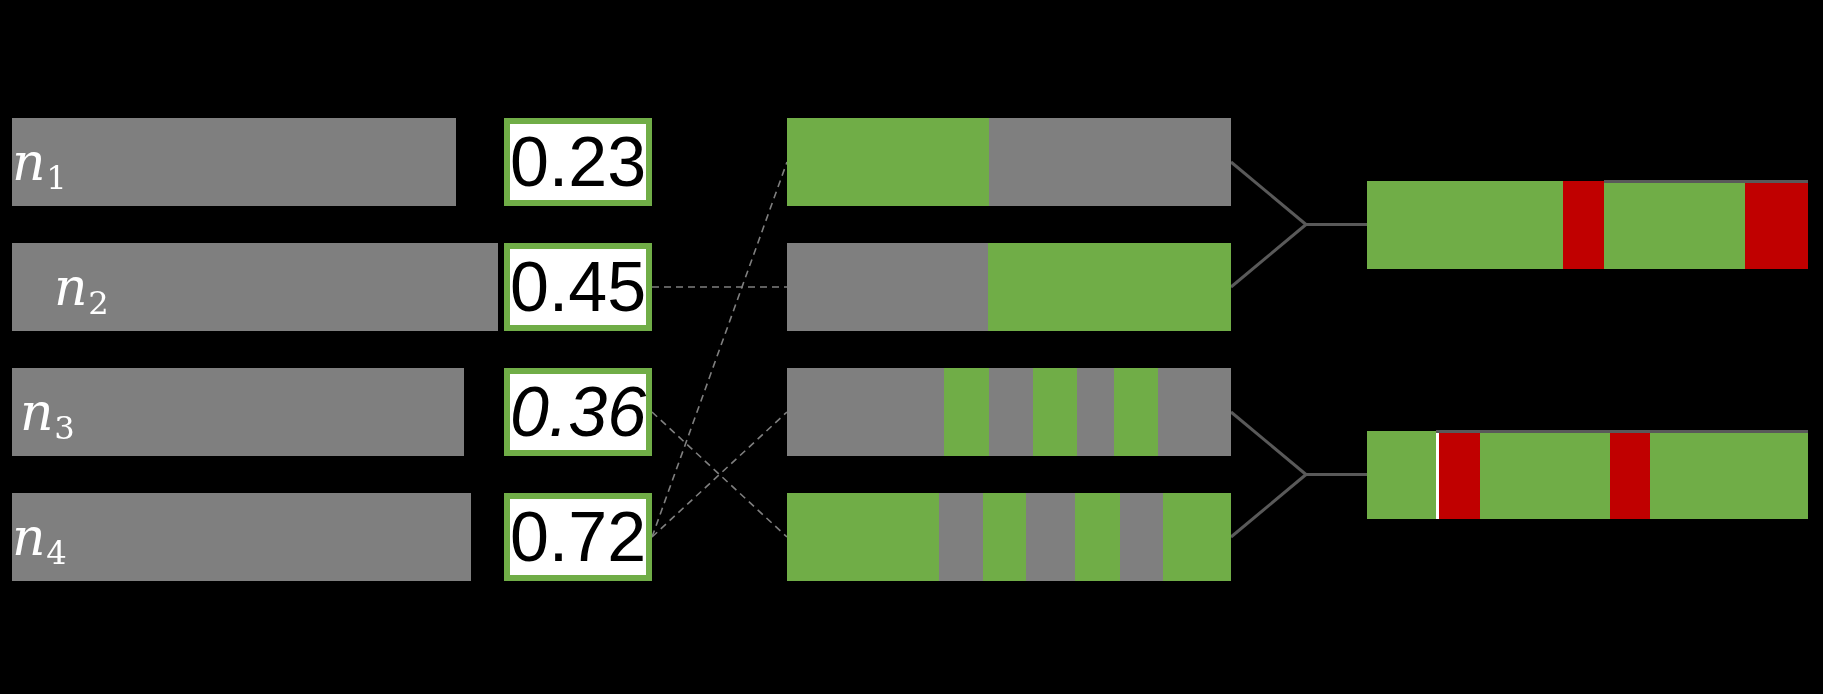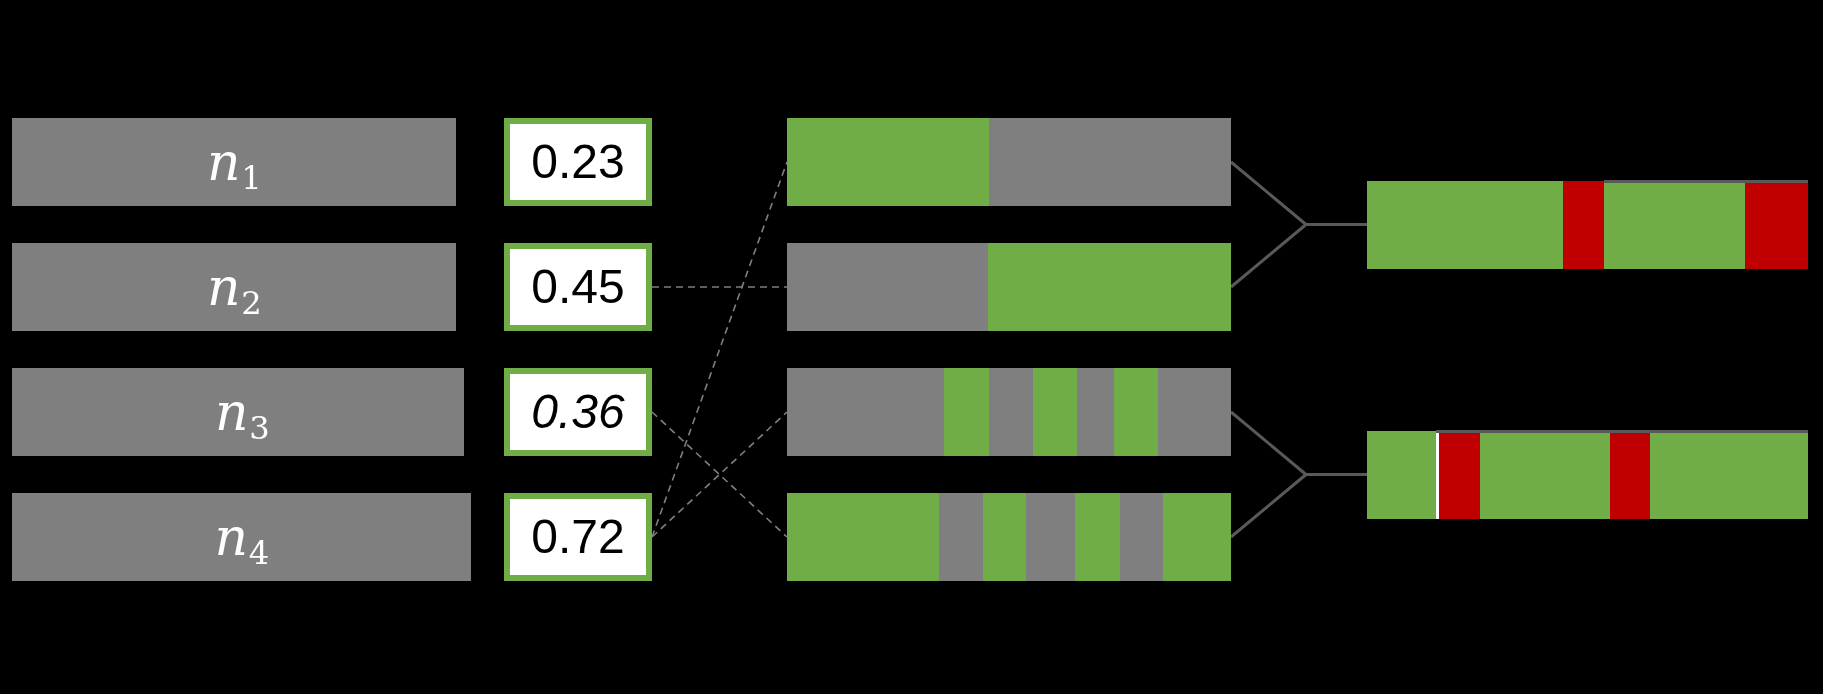--- a/index.html
+++ b/index.html
@@ -2,34 +2,34 @@
 <html><head>
 <meta charset="utf-8">
 <style>
   html,body{margin:0;padding:0;background:#000;}
   #canvas{
     position:relative;width:1823px;height:694px;background:#000;
     overflow:hidden;font-family:"Liberation Sans",sans-serif;
   }
   #lines{position:absolute;left:0;top:0;width:1823px;height:694px;}
   .node-bar{
-    position:absolute;display:flex;align-items:center;justify-content:center;
+    position:absolute;display:flex;align-items:center;justify-content:flex-start;
   }
   .node-label{
     color:#fff;font-family:"DejaVu Serif",serif;font-style:italic;
     font-size:52px;line-height:1;
   }
   .node-label sub{
     font-size:0.62em;font-style:normal;vertical-align:baseline;
     position:relative;top:0.28em;left:0.02em;
   }
   .value-box{
     position:absolute;background:#fff;box-sizing:border-box;
     display:flex;align-items:center;justify-content:center;
-    color:#000;font-size:48px;line-height:1;letter-spacing:0px;
+    color:#000;font-size:70px;line-height:1;letter-spacing:0px;
   }
   .seg-bar{position:absolute;display:flex;}
   .seg{height:100%;}
   .top-line{position:absolute;height:3px;top:-1px;}
 </style>
 </head>
 <body>
 
 <div id="canvas">
   <svg id="lines" viewBox="0 0 1823 694" xmlns="http://www.w3.org/2000/svg">
@@ -41,21 +41,21 @@
       <line x1="1231" y1="287" x2="1306" y2="224.5" stroke="#595959" stroke-width="3"></line>
       <line x1="1306" y1="224.5" x2="1367" y2="224.5" stroke="#595959" stroke-width="3"></line>
       <line x1="1231" y1="412" x2="1306" y2="474.5" stroke="#595959" stroke-width="3"></line>
       <line x1="1231" y1="537" x2="1306" y2="474.5" stroke="#595959" stroke-width="3"></line>
       <line x1="1306" y1="474.5" x2="1367" y2="474.5" stroke="#595959" stroke-width="3"></line>
     </svg>
   <div id="node-column">
       <div class="node-bar" style="left: 12px; top: 118px; width: 444px; height: 88px; background: rgb(127, 127, 127);">
         <div class="node-label"><span>n</span><sub>1</sub></div>
       </div>
-      <div class="node-bar" style="left: 12px; top: 243px; width: 444px; height: 88px; background: rgb(127, 127, 127);">
+      <div class="node-bar" style="left: 12px; top: 243px; width: 444px; height: 88px; background: rgb(127, 127, 127); padding-left: 42px;">
         <div class="node-label"><span>n</span><sub>2</sub></div>
       </div>
       <div class="node-bar" style="left: 12px; top: 368px; width: 444px; height: 88px; background: rgb(127, 127, 127); padding-left: 8px;">
         <div class="node-label"><span>n</span><sub>3</sub></div>
       </div>
       <div class="node-bar" style="left: 12px; top: 493px; width: 459px; height: 88px; background: rgb(127, 127, 127);">
         <div class="node-label"><span>n</span><sub>4</sub></div>
       </div>
     </div>
   <div id="value-column">

